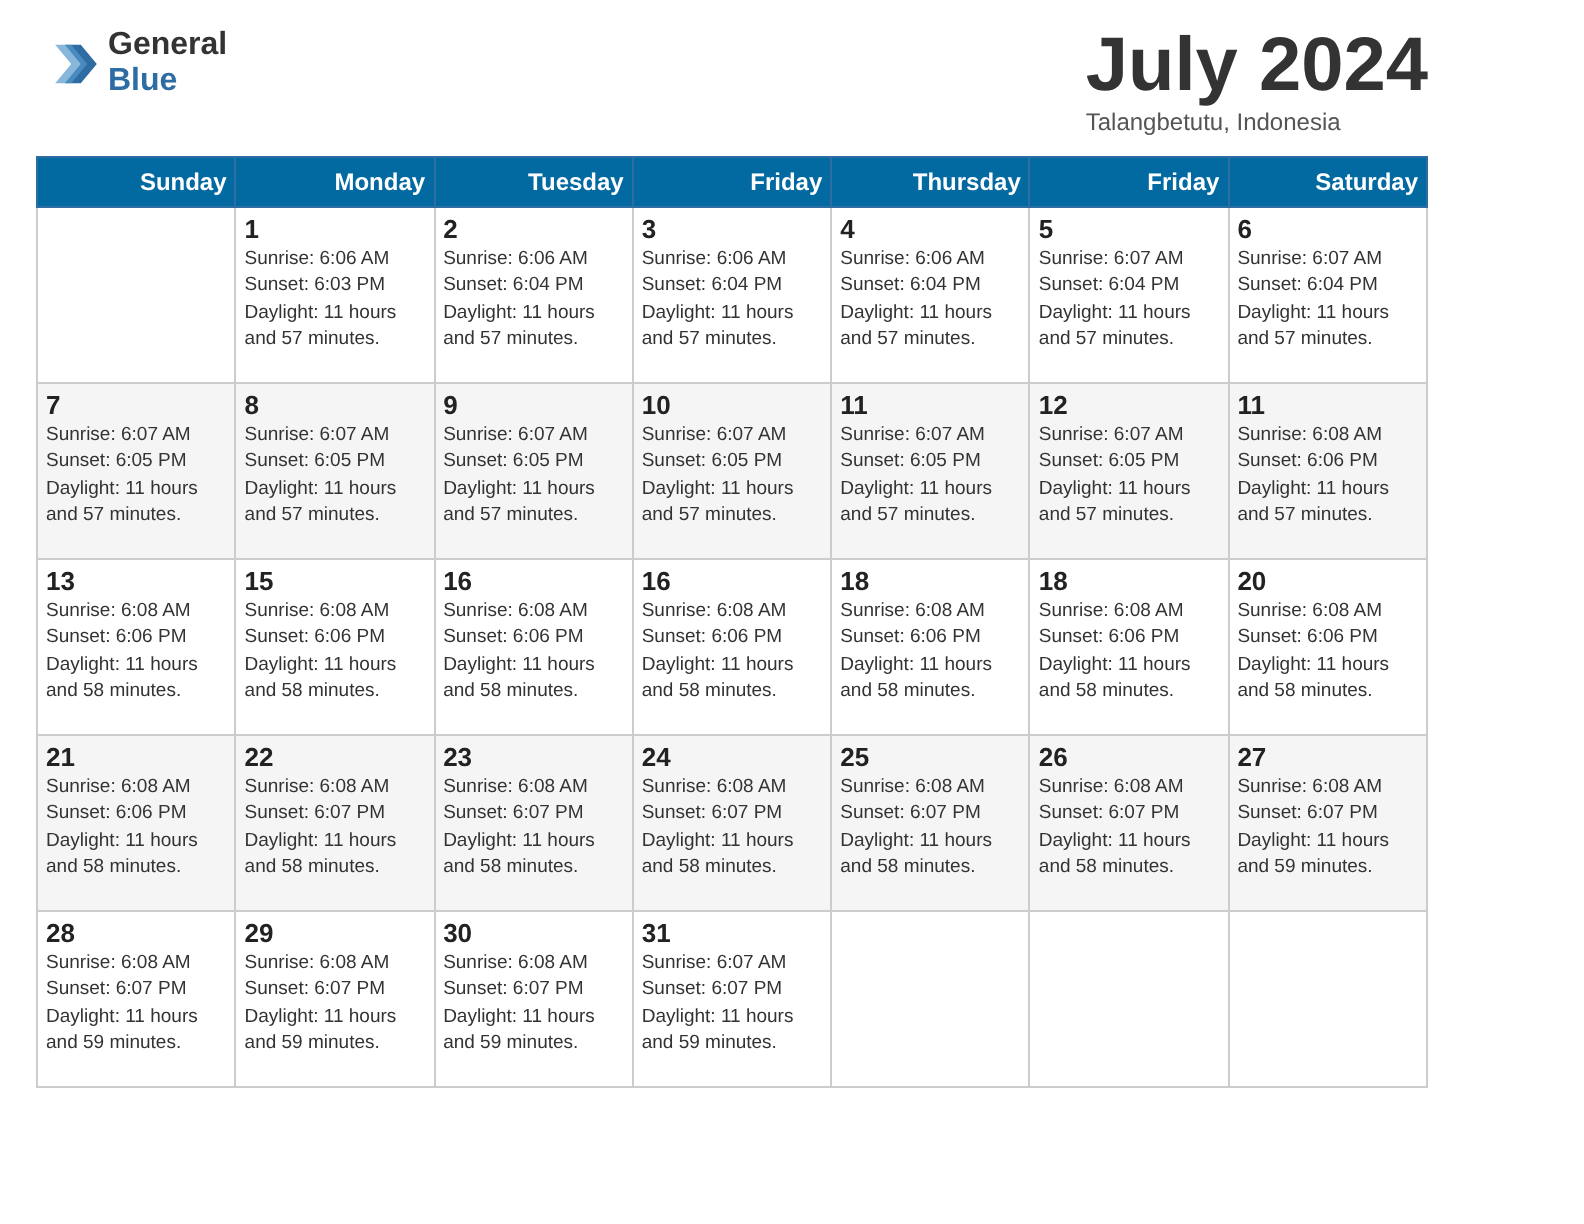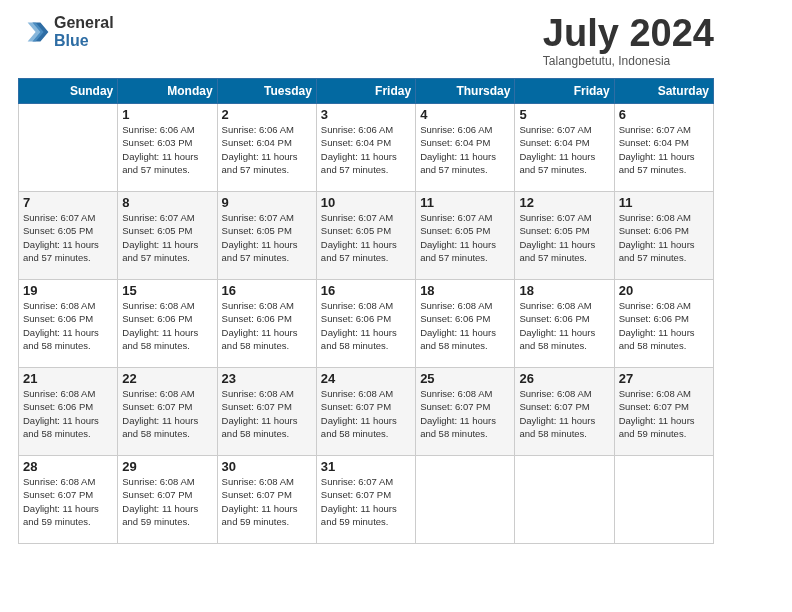--- a/index.html
+++ b/index.html
@@ -224,21 +224,21 @@
           <td>
             <span class="day-number">11</span>
             <div class="day-info" style="white-space: pre-line;">Sunrise: 6:08 AM
 Sunset: 6:06 PM
 Daylight: 11 hours
 and 57 minutes.</div>
           </td>
         </tr>
         <tr>
           <td>
-            <span class="day-number">19</span>
+            <span class="day-number">13</span>
             <div class="day-info" style="white-space: pre-line;">Sunrise: 6:08 AM
 Sunset: 6:06 PM
 Daylight: 11 hours
 and 58 minutes.</div>
           </td>
           <td>
             <span class="day-number">15</span>
             <div class="day-info" style="white-space: pre-line;">Sunrise: 6:08 AM
 Sunset: 6:06 PM
 Daylight: 11 hours

